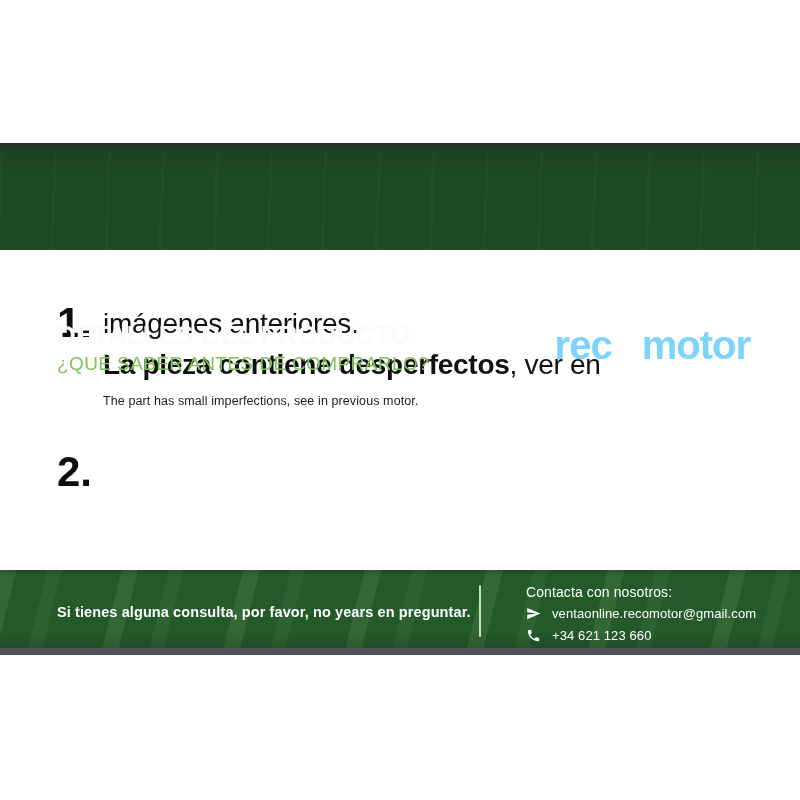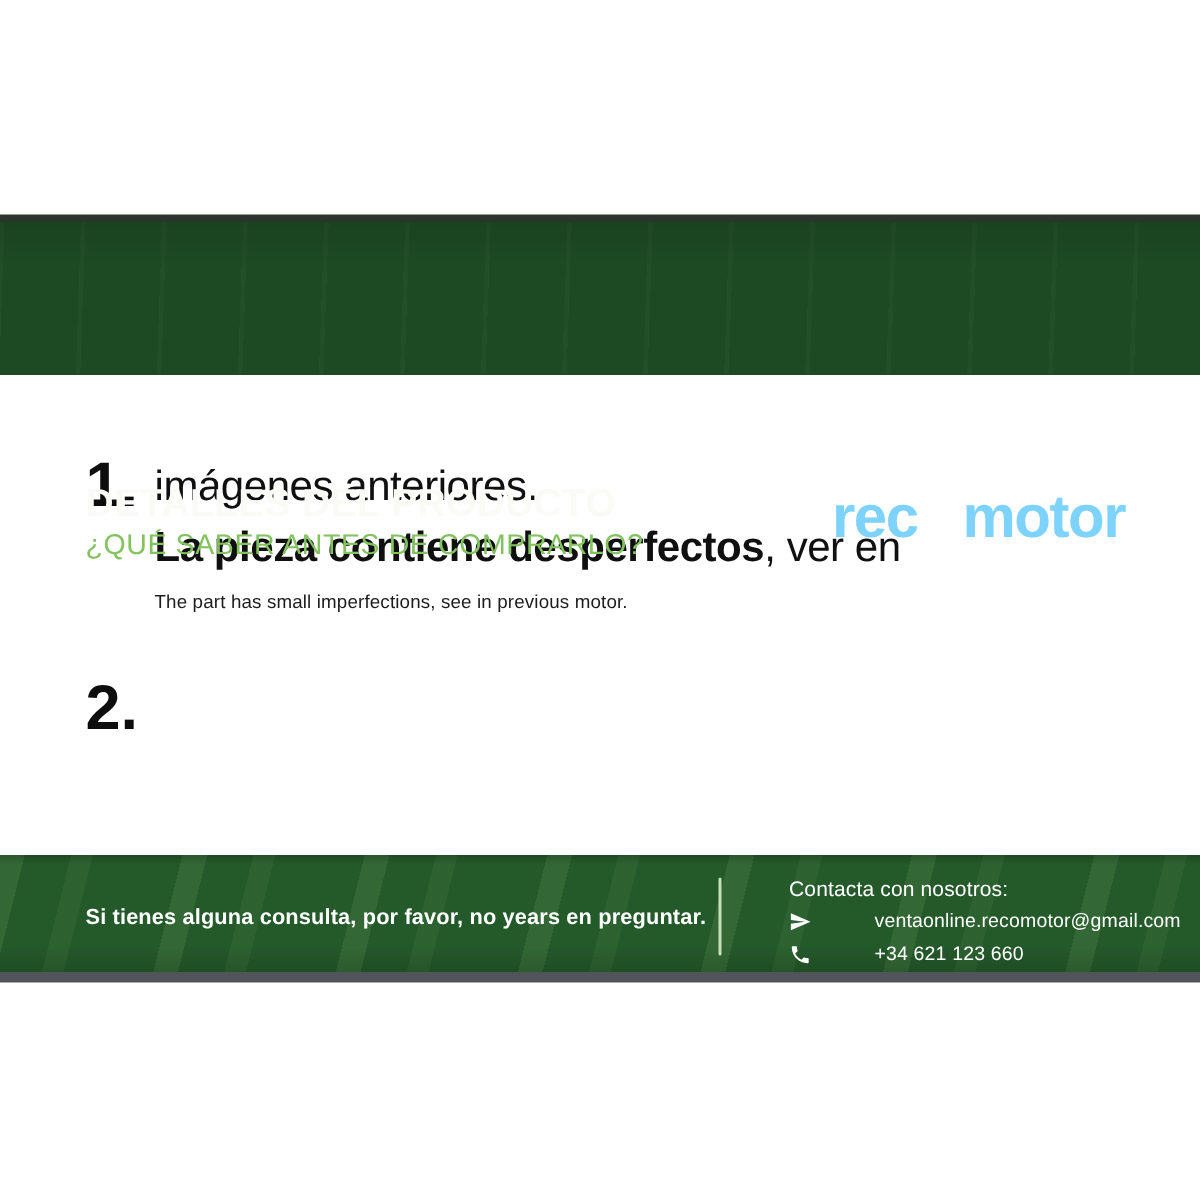--- a/index.html
+++ b/index.html
@@ -72,21 +72,21 @@
   .footer-message {
     position:absolute; left:57px; top:604px; z-index:2;
     font-size:14.5px; font-weight:bold; color:#ffffff; letter-spacing:0.1px; white-space:nowrap;
   }
   .footer-divider {
     position:absolute; left:479px; top:585px; z-index:2;
     width:2px; height:52px; background:#cfe8c2; border-radius:1px; opacity:0.95;
   }
   .contact { position:absolute; left:526px; top:584px; z-index:2; color:#ffffff; }
   .contact-heading { font-size:14px; font-weight:normal; line-height:16px; letter-spacing:0.1px; }
-  .contact-row { display:flex; align-items:center; margin-top:6px; height:16px;gap:31px; }
+  .contact-row { display:flex; margin-top:6px; height:16px; }
   .contact-row .cicon { flex:none; width:15px; height:15px; margin-right:11px; display:block; }
   .contact-text { font-size:13px; line-height:16px; letter-spacing:0.1px; white-space:nowrap; }
 </style>
 </head>
 <body>
 
 <div class="canvas">
 
   <div class="strip-top"></div>
 

